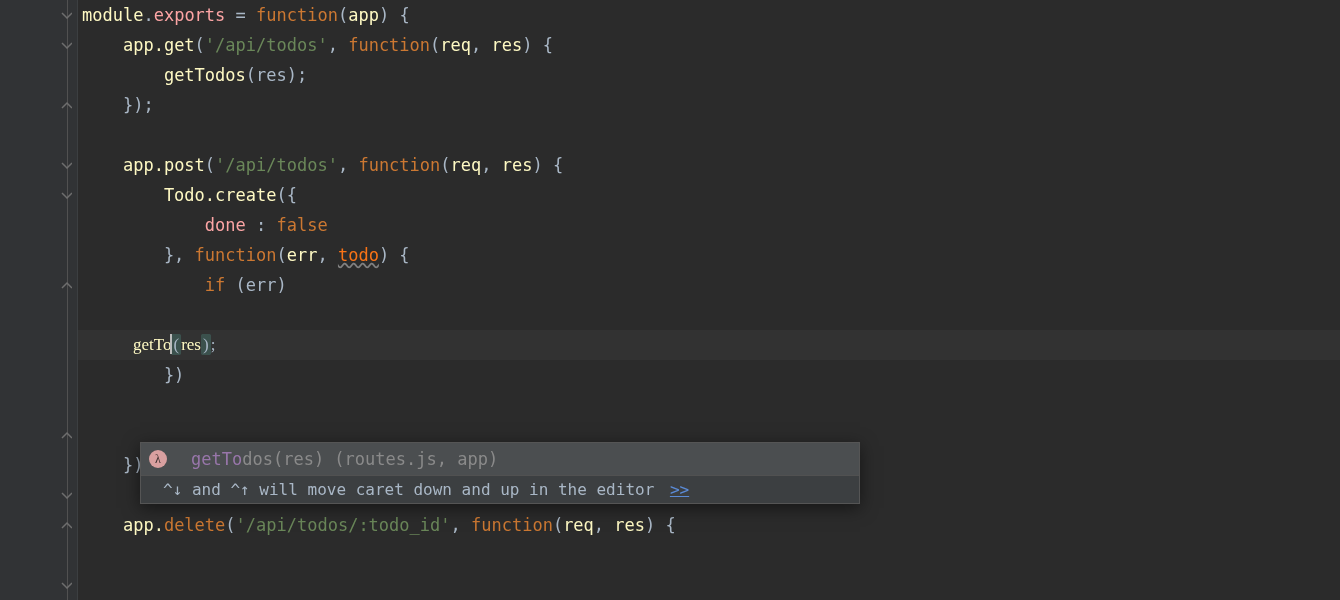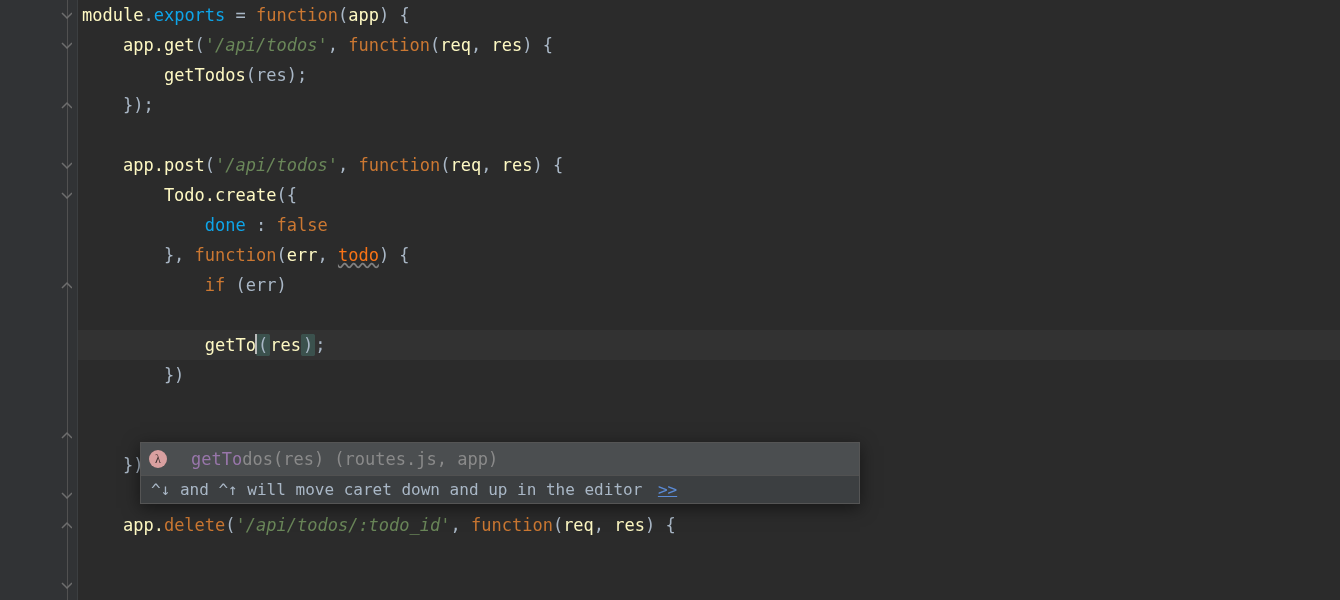--- a/index.html
+++ b/index.html
@@ -45,27 +45,27 @@
     left: 78px;
     top: 0;
     right: 0;
   }
   .line {
     height: 30px;
     line-height: 30px;
     white-space: pre;
     padding-left: 4px;
   }
-  .line.highlight { background: #323232; }
+  .line.highlight { background: #323232; font-family: Liberation Serif, serif; }
   .c-kw    { color: #cc7832; text-align: right; }
   .c-ident { color: #fef9c3; }
-  .c-str   { color: #6a8759; font-style: italic; }
+  .c-str   { color: #6a8759; }
   .c-punc  { color: #a9b7c6; }
   .c-method{ color: #fef9c3; }
-  .c-field { color: #0ea5e9; }
+  .c-field { color: #fca5a5; }
   .c-wavy  { text-decoration: underline wavy #808080; color:#f97316; }
 
   .cursor {
     display: inline-block;
     width: 2px;
     height: 20px;
     background: #bbb;
     vertical-align: middle;
     margin-left: -1px;
     margin-right: -1px;
@@ -99,21 +99,21 @@
     font-size: 12px;
     display: flex; align-items:center; justify-content:center;
     margin-right: 24px;
     font-family: serif;
   }
   .popup-text { color: #8a8a8a; }
   .popup-text .match { color: #9876aa; font-weight: 500; }
   .popup-hint {
     height: 28px;
     line-height: 28px;
-    padding: 0 10px;
+    padding: 0 22px;
     background: #3c3f41;
     color: #a9b7c6;
     font-size: 16px;
     border-top: 1px solid #515151;
   }
   .popup-hint .link { color: #5b8bd6; text-decoration: underline; margin-left: 6px; cursor:pointer;}
 </style>
 </head>
 <body>
 

